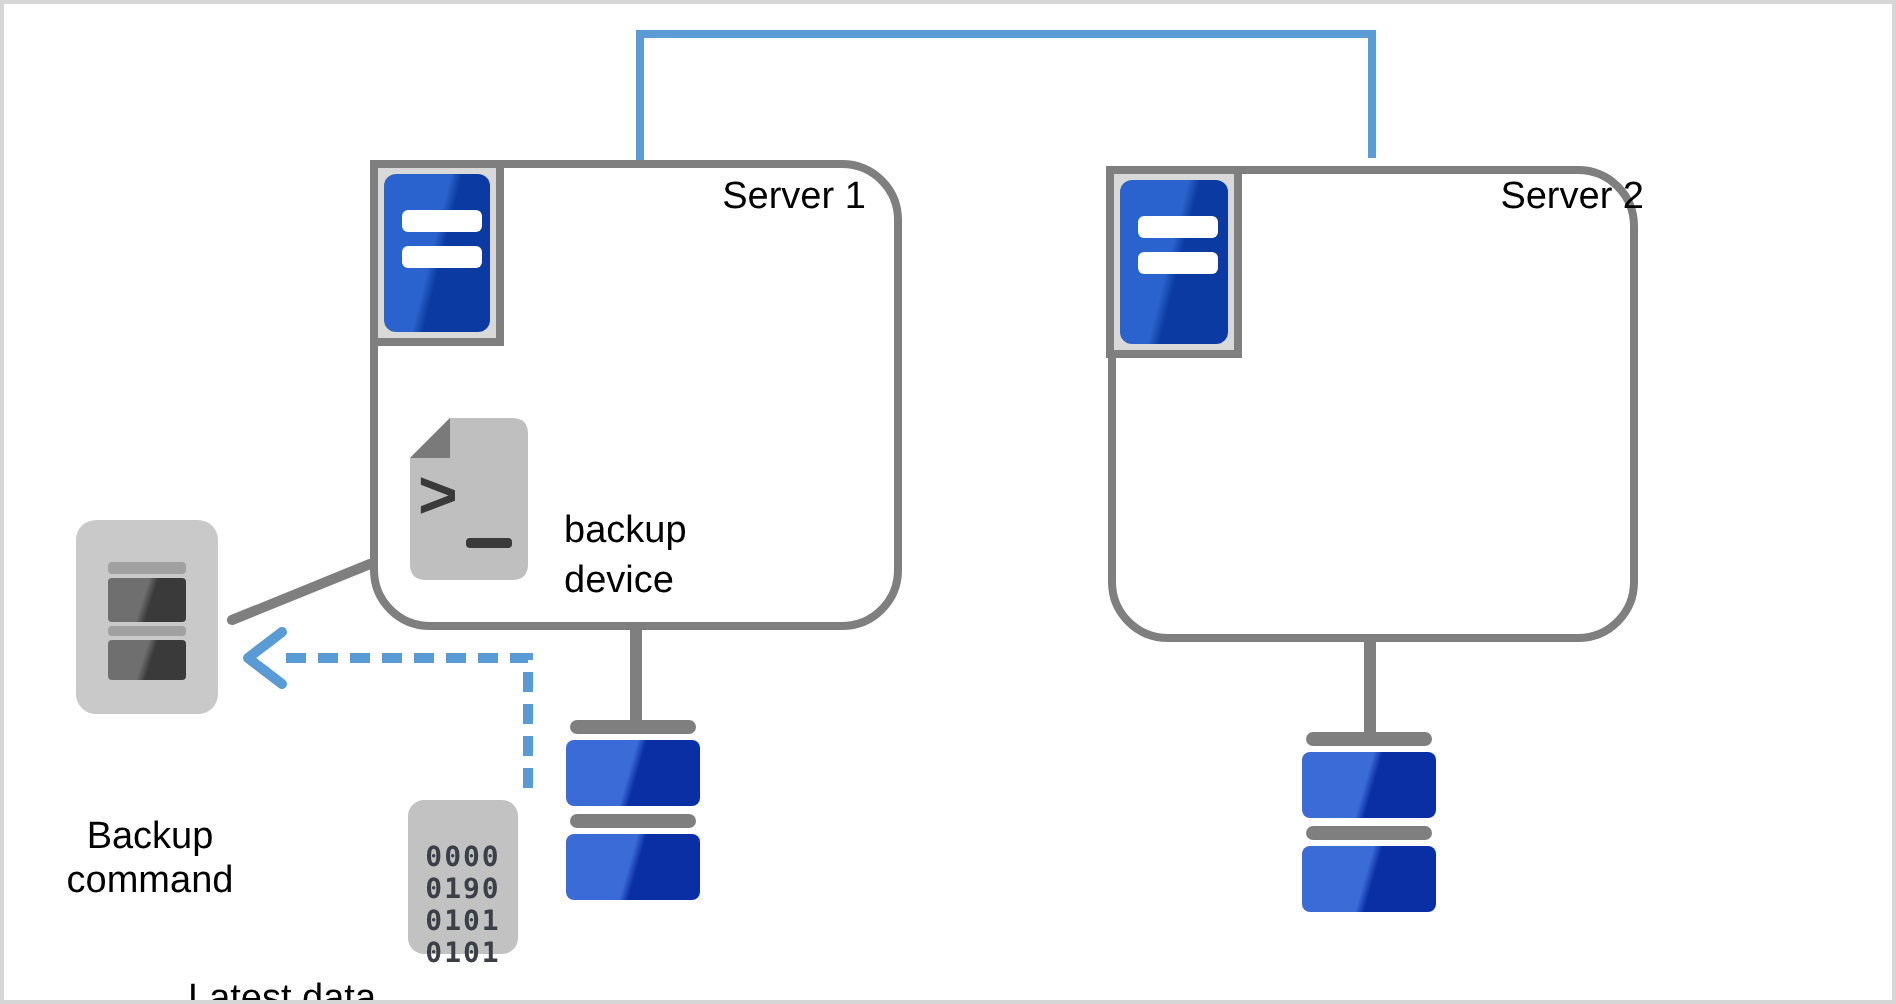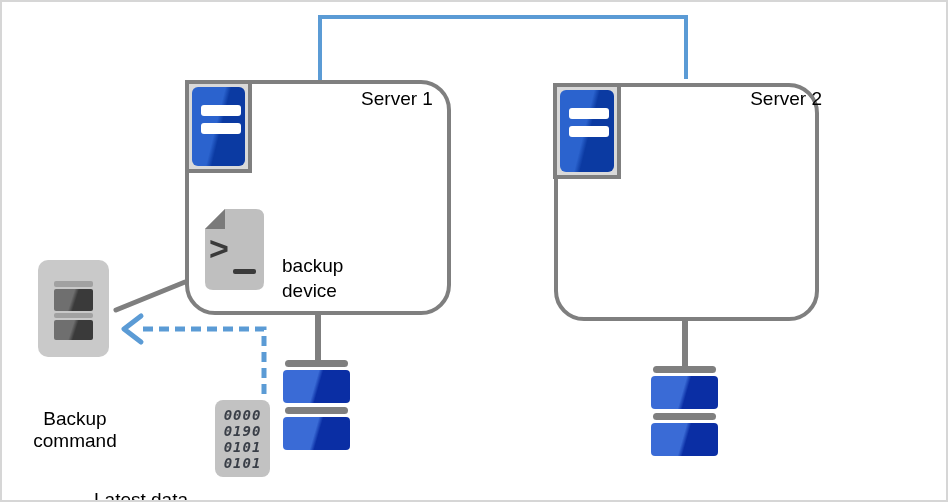--- a/index.html
+++ b/index.html
@@ -54,22 +54,22 @@
   .bd-slot.s2{top:60px;height:20px;}
 
   
   .doc-icon{position:absolute;left:203px;top:207px;width:59px;height:81px;z-index:4;}
   .doc-prompt{position:absolute;left:4px;top:22px;font-size:34px;font-weight:bold;
     line-height:34px;color:var(--glyph_dark,#3a3a3a);font-family:"Liberation Sans",sans-serif;}
   .doc-underscore{position:absolute;left:28px;top:60px;width:23px;height:5px;
     background:var(--glyph_dark,#3a3a3a);border-radius:2px;}
 
   
-  .binary-icon{position:absolute;left:213px;top:398px;width:55px;height:77px;box-sizing:border-box;
-    background:var(--binary_bg,#c2c2c2);border-radius:8px;z-index:4;text-align:center;padding-top:7px;font-style:italic;}
+  .binary-icon{position:absolute;left:202px;top:398px;width:55px;height:77px;box-sizing:border-box;
+    background:var(--binary_bg,#c2c2c2);border-radius:8px;z-index:4;text-align:center;padding-top:21px;}
   .binary-row{display:block;font-family:"DejaVu Sans Mono",monospace;font-weight:bold;
     font-size:14px;line-height:16px;letter-spacing:1px;color:var(--binary_text,#3a3f48);}
 
   
   .diagram-label{position:absolute;font-size:19px;line-height:23px;z-index:5;margin-top:40px;}
   #server1-label{left:322px;top:45px;width:146px;text-align:center;}
   #server2-label{left:674px;top:45px;width:146px;text-align:right;}
   #backup-command-label{left:280px;top:211px;line-height:25px;}
   #backup-device-label{left:13px;top:366px;width:120px;text-align:center;line-height:22px;}
   #latest-data-label{left:92px;top:446px;}

